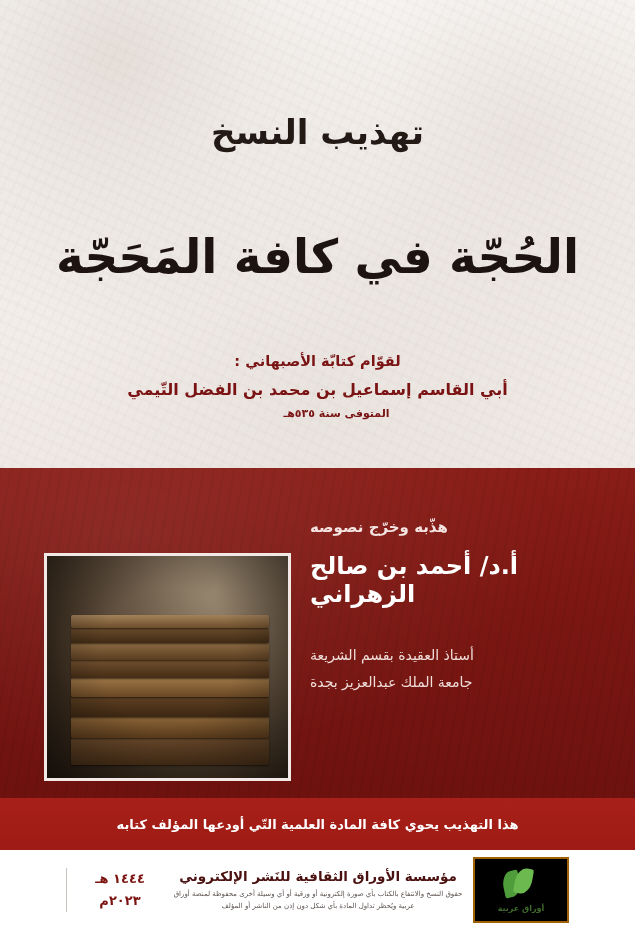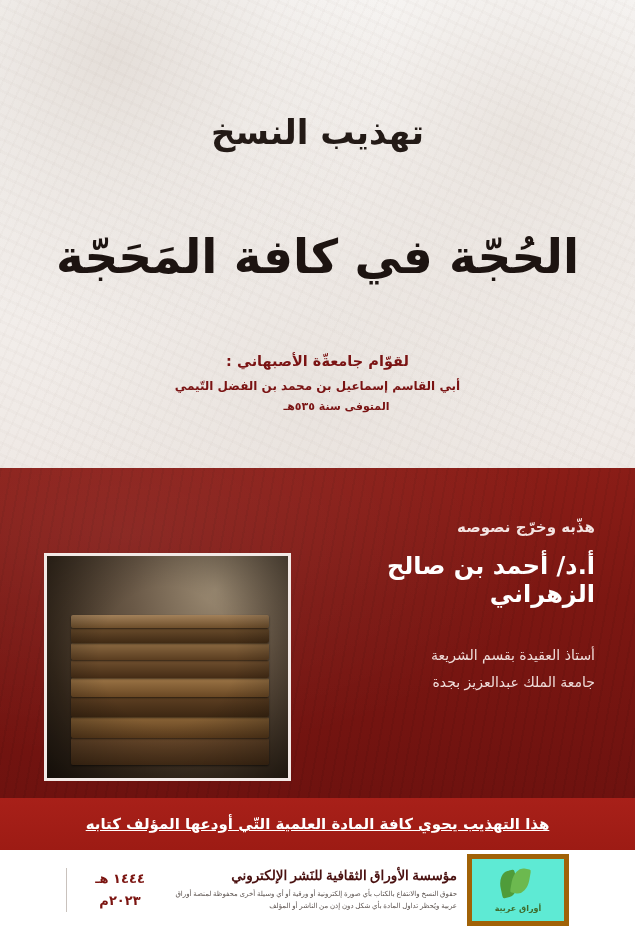--- a/index.html
+++ b/index.html
@@ -65,21 +65,21 @@
     width: 100%;
     color: #6d1010;
   }
   .sub-line {
     font-size: 14px;
     font-weight: bold;
     line-height: 1.85;
     color: #7a1313;
   }
   .sub-line.l1 { font-size: 14.5px; }
-  .sub-line.l2 { font-size: 12px; }
+  .sub-line.l2 { font-size: 16px; }
   .sub-line.l3 { font-size: 11px; padding-left: 38px; }
 
   
   .mid-section {
     position: absolute;
     left: 0; top: 468px;
     width: 635px;
     height: 330px;
     background: linear-gradient(180deg, #8a1d17 0%, #7c1712 40%, #6e120f 100%);
   }
@@ -91,21 +91,21 @@
       radial-gradient(ellipse at 20% 20%, rgba(255,255,255,0.07) 0%, rgba(255,255,255,0) 60%),
       repeating-linear-gradient(100deg, rgba(0,0,0,0.05) 0px, rgba(0,0,0,0.05) 2px, rgba(0,0,0,0) 2px, rgba(0,0,0,0) 10px);
     pointer-events: none;
   }
 
   .author-block {
     position: absolute;
     right: 40px;
     top: 50px;
     width: 285px;
-    text-align: right;
+    text-align: left;
     color: #fff;
     z-index: 2;
   }
   .author-eyebrow {
     font-size: 15px;
     font-weight: bold;
     color: #f3e4e2;
     margin-bottom: 16px;
   }
   .author-name {
@@ -170,24 +170,23 @@
     position: absolute;
     left: 0; top: 798px;
     width: 635px;
     height: 52px;
     background: linear-gradient(180deg, #a82019 0%, #9d1b14 100%);
     display: flex;
     align-items: center;
     justify-content: center;
   }
   .banner-text {
-    font-size: 15px;
+    font-size: 13px;
     font-weight: bold;
     color: #ffffff;
-    text-decoration: underline;
   }
 
   
   .footer {
     position: absolute;
     left: 0; top: 850px;
     width: 635px;
     height: 102px;
     background: #ffffff;
   }
@@ -210,40 +209,39 @@
     color: #6f1411;
   }
   .date-box div {
     font-size: 13px;
     font-weight: bold;
     line-height: 1.7;
     color: #7b1410;
   }
   .pub-block {
     flex: 1;
-    text-align: right;
+    text-align: center;
     padding: 0 10px;
-    font-family: Liberation Serif, serif;
   }
   .pub-name {
     font-size: 13.5px;
     font-weight: bold;
     color: #4a1110;
     margin-bottom: 5px;
   }
   .pub-rights {
     font-size: 7px;
     color: #5d5450;
     line-height: 1.65;
   }
   .logo-box {
     width: 92px;
     height: 62px;
-    border: 5px solid #a16207;
-    background: #5eead4;
+    border: 2px solid #a16207;
+    background: #000000;
     display: flex;
     flex-direction: column;
     align-items: center;
     justify-content: center;
   }
   .logo-mark {
     width: 38px;
     height: 34px;
     position: relative;
   }
@@ -268,21 +266,21 @@
 <div class="page">
 
   <div class="top-section">
     <div class="top-texture"></div>
 
     <div class="title-small">تهذيب النسخ</div>
 
     <div class="title-main">الحُجّة في كافة المَحَجّة</div>
 
     <div class="subtitle-block">
-      <div class="sub-line l1">لقوّام جامعةّة الأصبهاني :</div>
+      <div class="sub-line l1">لقوّام كتابّة الأصبهاني :</div>
       <div class="sub-line l2">أبي القاسم إسماعيل بن محمد بن الفضل التّيمي</div>
       <div class="sub-line l3">المتوفى سنة ٥٣٥هـ</div>
     </div>
   </div>
 
   <div class="mid-section">
 
     <div class="author-block">
       <div class="author-eyebrow">هذّبه وخرّج نصوصه</div>
       <div class="author-name">أ.د/ أحمد بن صالح الزهراني</div>

